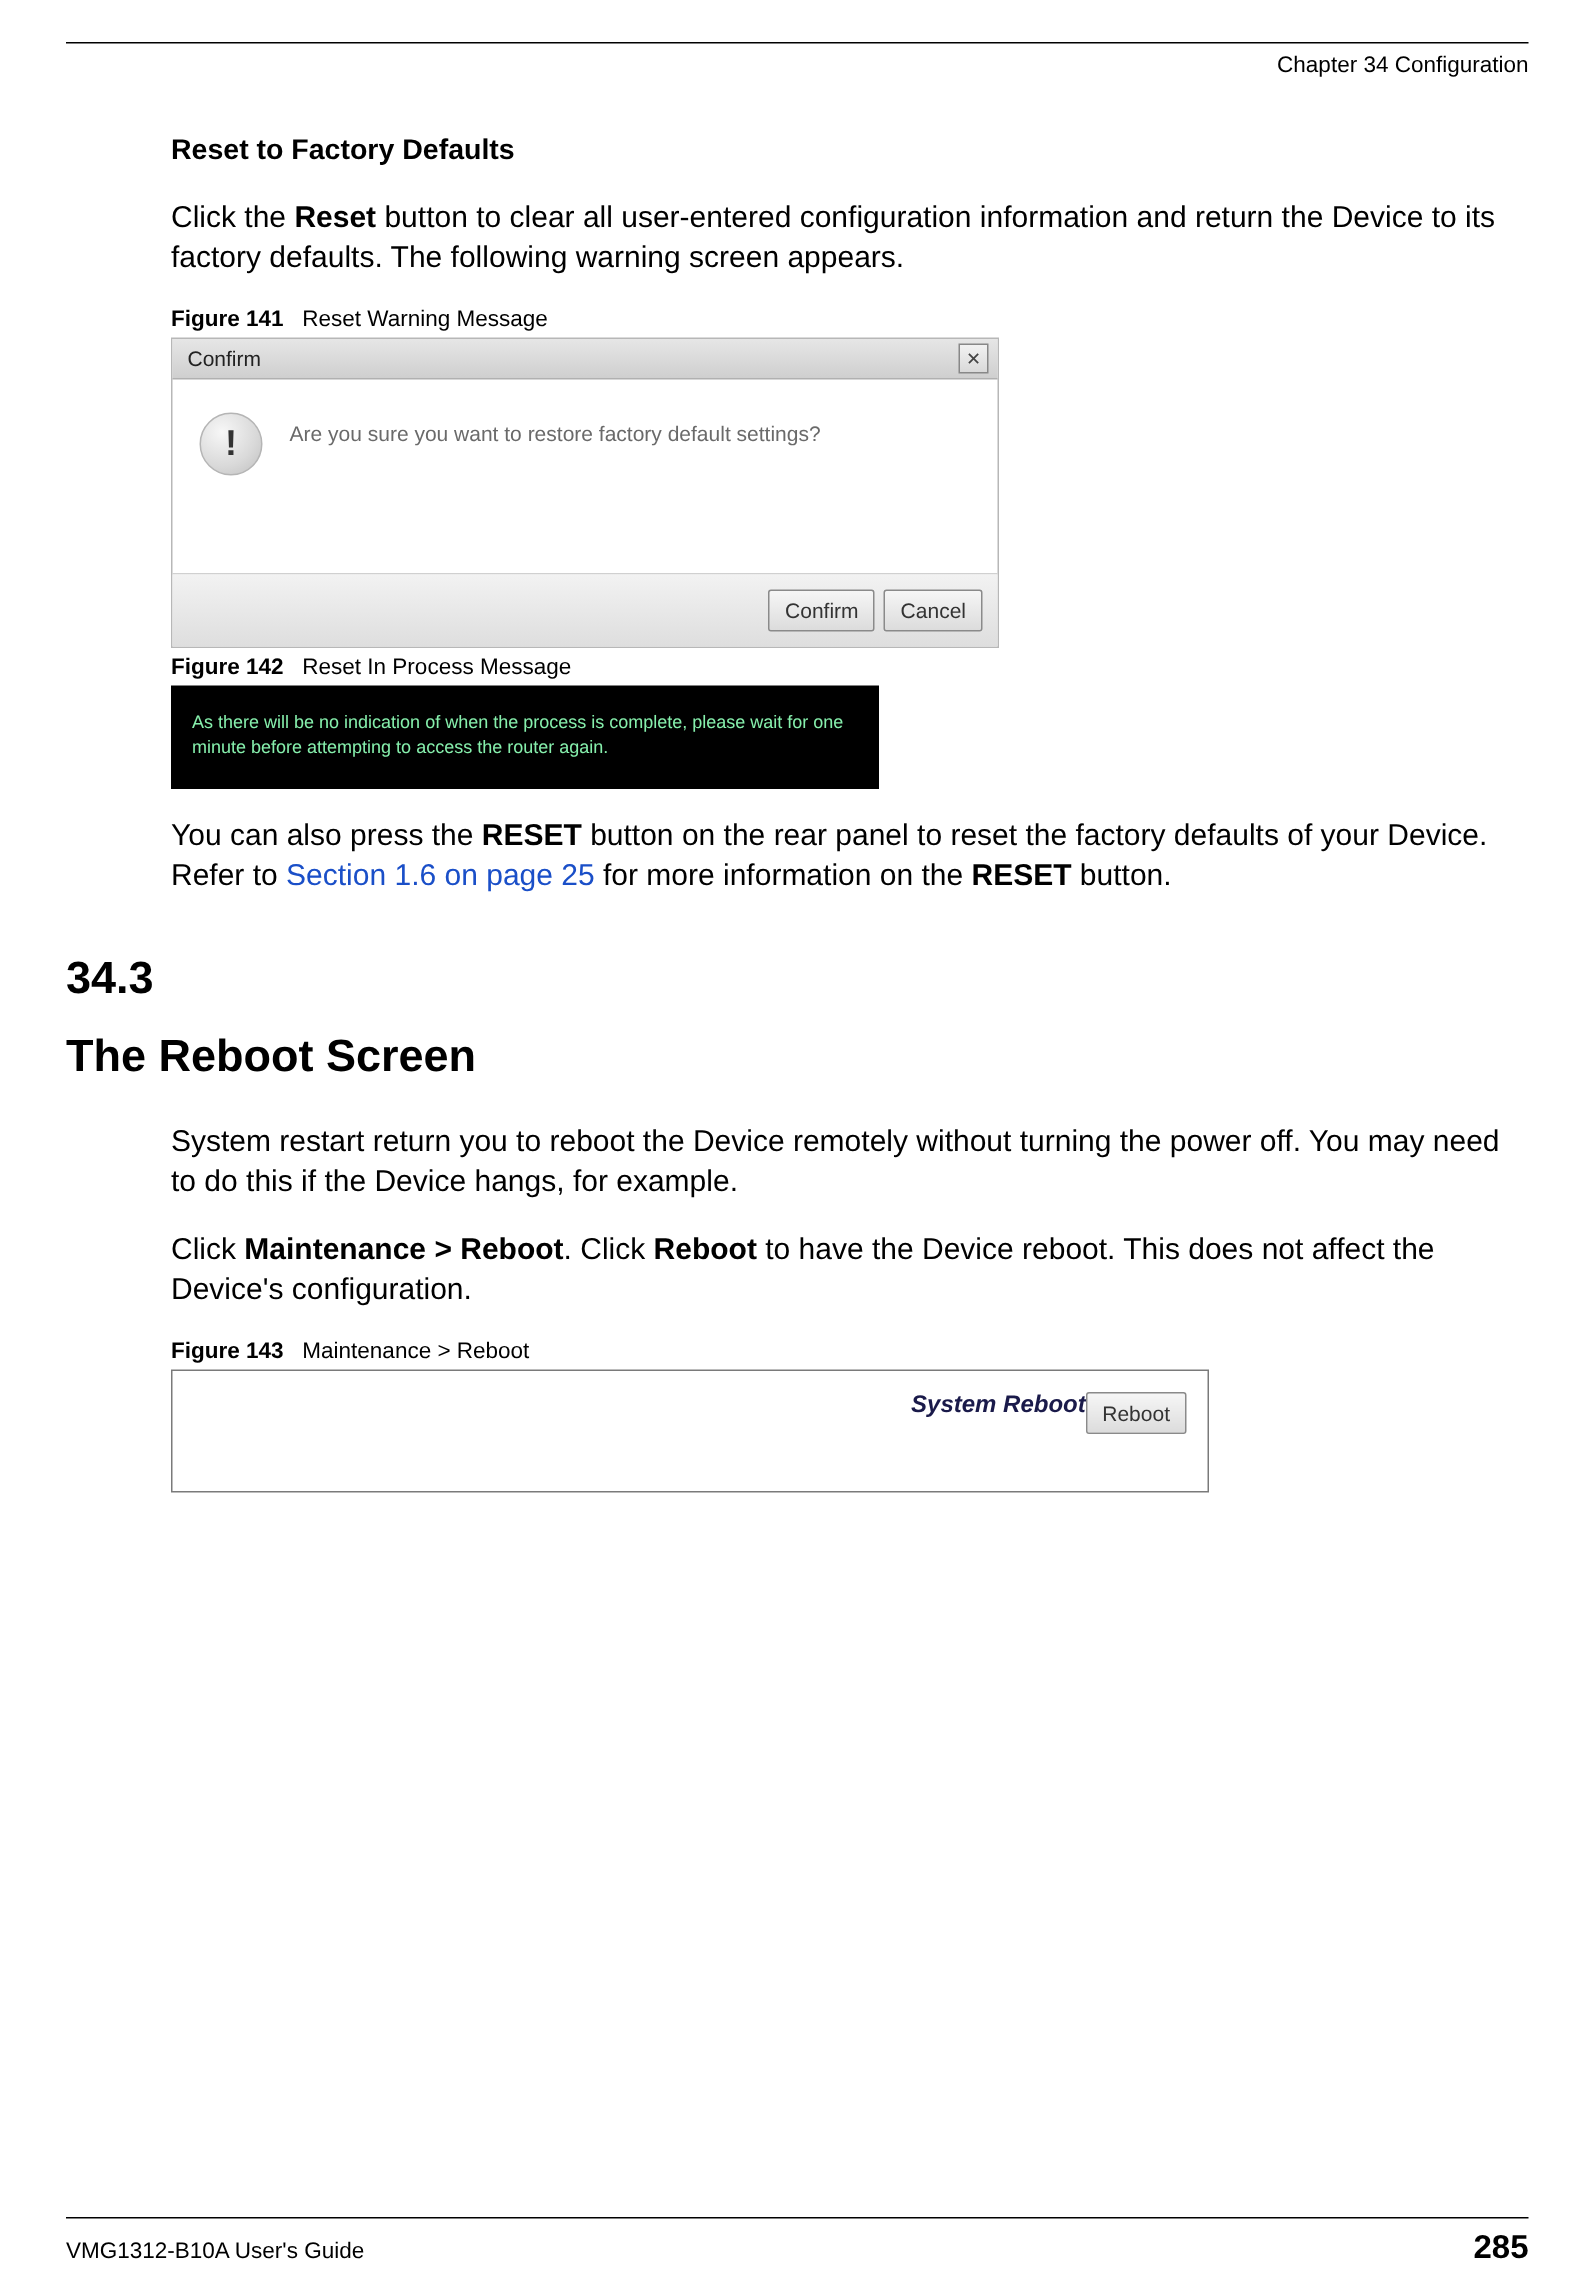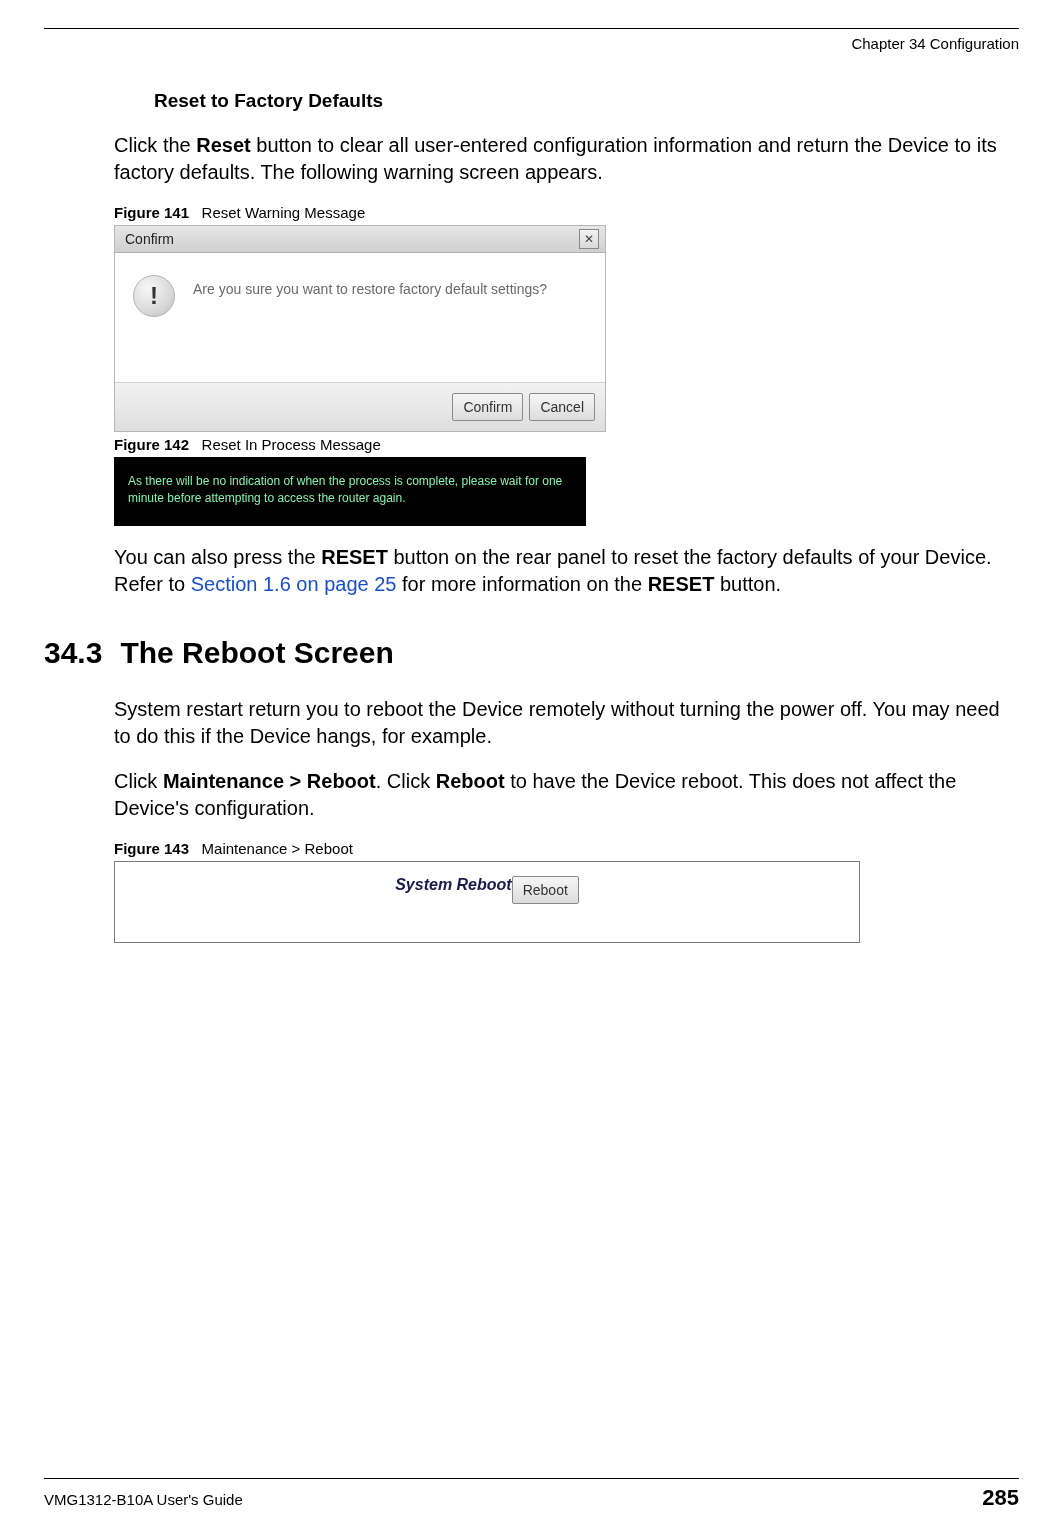--- a/index.html
+++ b/index.html
@@ -22,37 +22,36 @@
       margin-bottom: 38px;
     }
     .content {
       margin-left: 70px;
       margin-right: 0;
     }
     h3.subhead {
       font-size: 19px;
       font-weight: bold;
       margin-bottom: 20px;
-      margin-left: 40px;
     }
     p.body {
       font-size: 20px;
       line-height: 1.35;
       margin-bottom: 18px;
     }
     .figcap {
       font-size: 15px;
       margin-bottom: 4px;
     }
     .figcap .figlabel { font-weight: bold; }
     .link { color: #1a4fc8; }
 
     
     .fig141 {
-      width: 492px;
+      width: 552px;
       border: 1px solid #b7b7b7;
       background: #fff;
       margin-bottom: 4px;
     }
     .fig141 .titlebar {
       display: flex;
       align-items: center;
       justify-content: space-between;
       background: linear-gradient(#e6e6e6, #cfcfcf);
       border-bottom: 1px solid #b0b0b0;
@@ -135,40 +134,41 @@
       font-size: 12px;
       line-height: 1.45;
     }
 
     
     .sec-num-row {
       display: flex;
       align-items: baseline;
       gap: 18px;
       margin: 38px 0 26px 0;
+      flex-direction: column;
     }
     .sec-num {
       font-size: 30px;
       font-weight: bold;
       font-family: Arial, Helvetica, sans-serif;
     }
     .sec-title {
       font-size: 30px;
       font-weight: bold;
       font-family: Arial, Helvetica, sans-serif;
     }
 
     
     .fig143 {
-      width: 746px;
+      width: 692px;
       border: 1px solid #7a7a7a;
       padding: 14px 14px 38px 14px;
       display: flex;
       align-items: flex-start;
-      justify-content: center;
+      justify-content: flex-end;
     }
     .fig143 .syslabel {
       font-size: 16px;
       font-weight: bold;
       color: #1a1a4a;
       font-style: italic;
     }
 
     
     .bottom {

